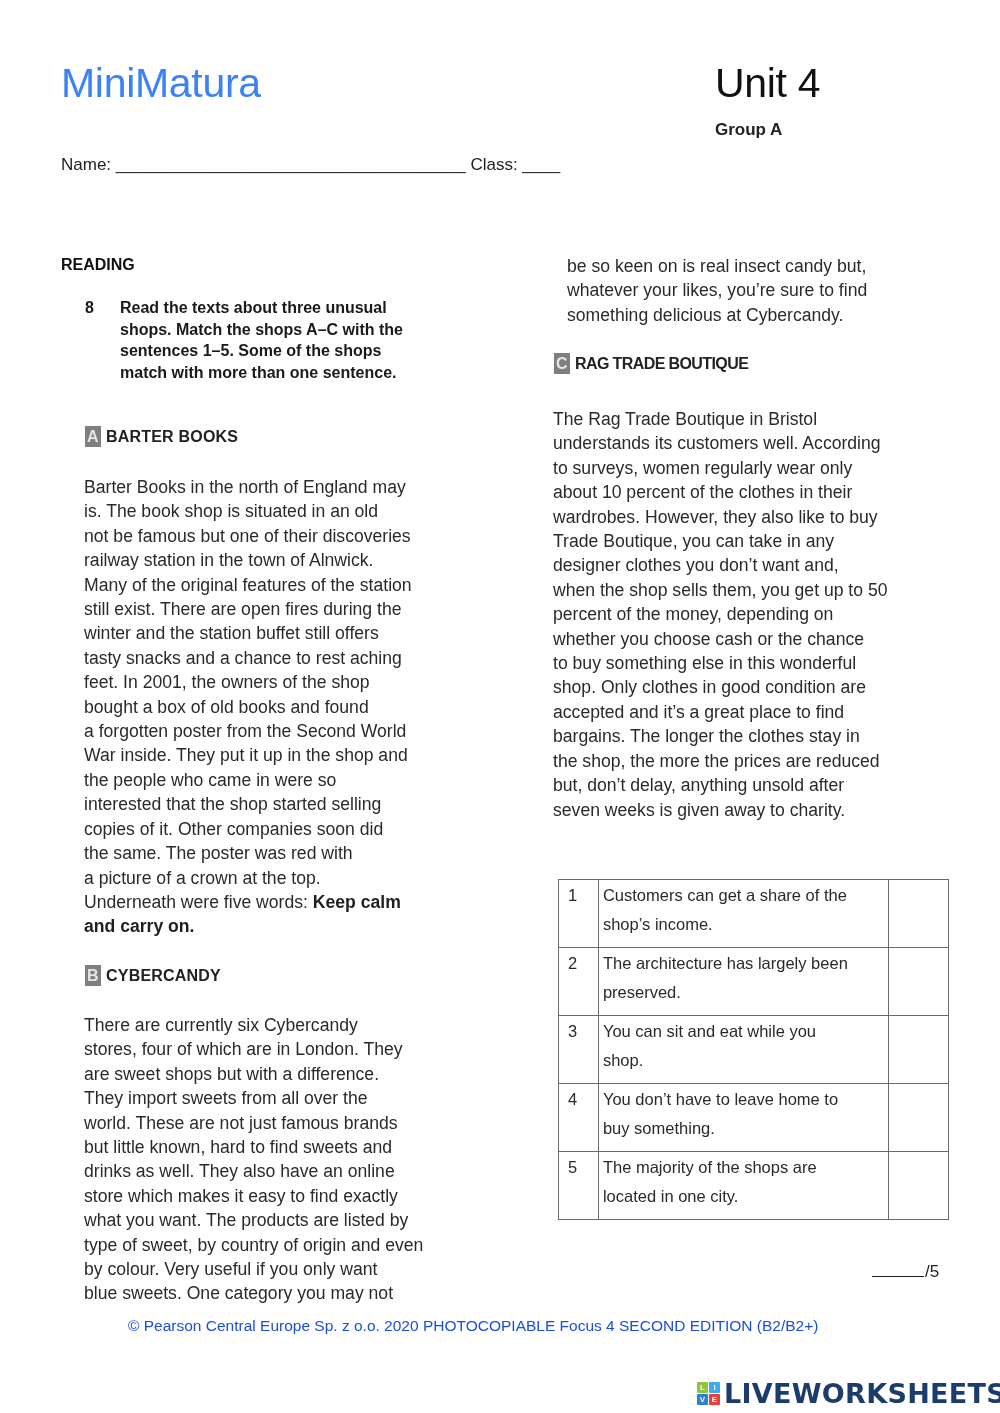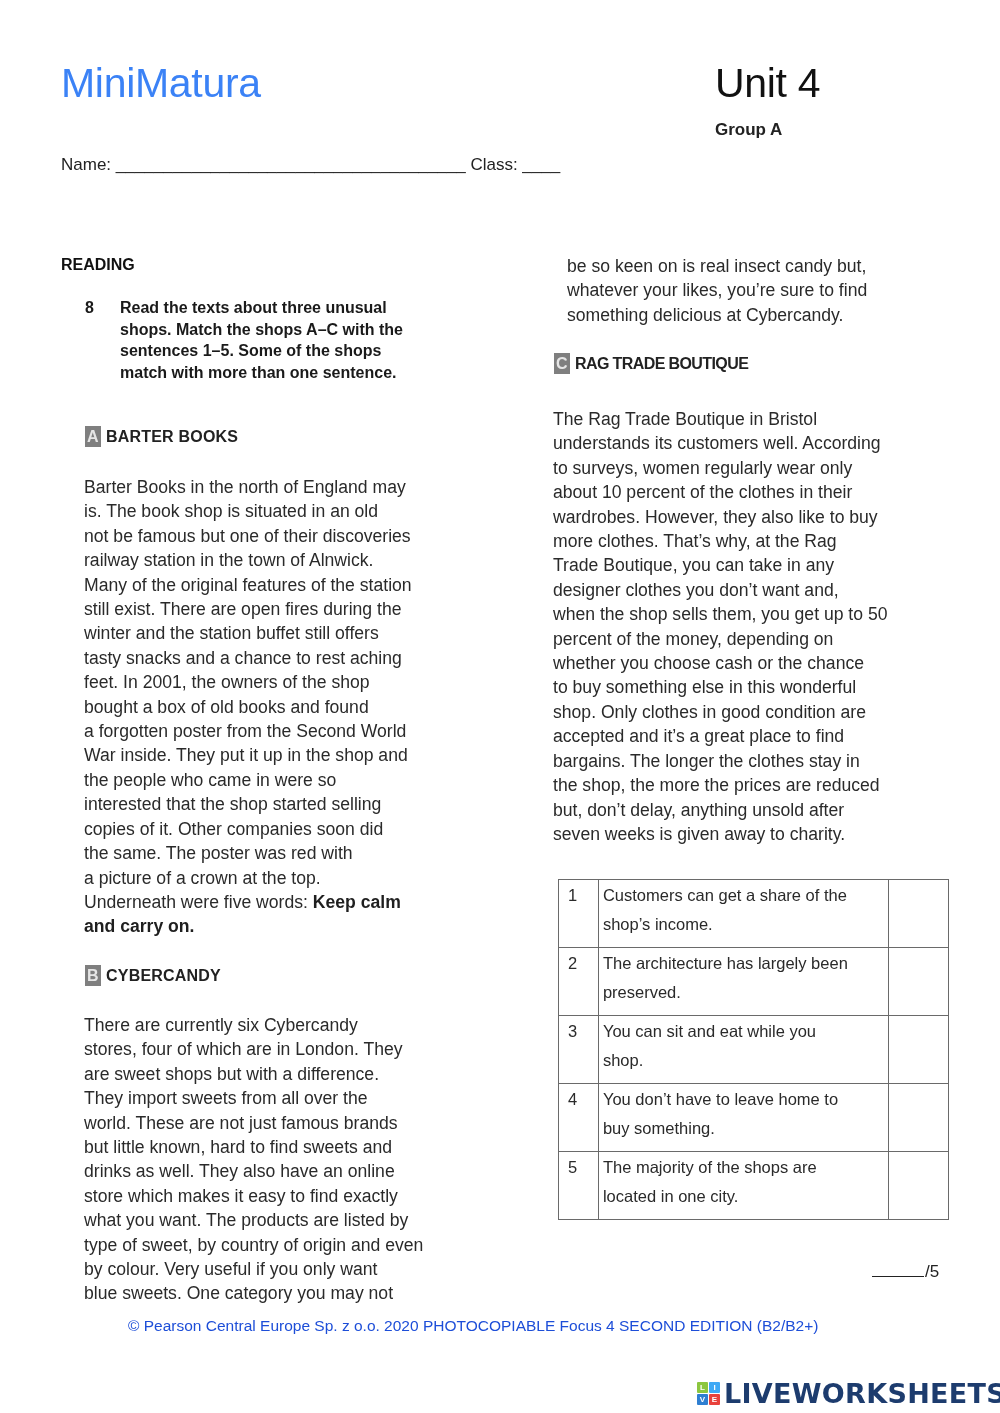--- a/index.html
+++ b/index.html
@@ -123,21 +123,20 @@
 <div class="shop-head" style="left:554px; top:353px;">
   <span class="badge">C</span>
   <span style="letter-spacing:-0.6px;">RAG TRADE BOUTIQUE</span>
 </div>
 <div class="para" style="left:553px; top:407px;">
   <span class="line">The Rag Trade Boutique in Bristol</span>
   <span class="line">understands its customers well. According</span>
   <span class="line">to surveys, women regularly wear only</span>
   <span class="line">about 10 percent of the clothes in their</span>
   <span class="line">wardrobes. However, they  also like to buy</span>
-  <span class="line">more clothes. That’s why, at the Rag</span>
   <span class="line">Trade Boutique, you can take in any</span>
   <span class="line">designer clothes  you  don’t want and,</span>
   <span class="line">when the shop sells them, you get up to 50</span>
   <span class="line">percent of the money, depending on</span>
   <span class="line">whether you choose cash or the chance</span>
   <span class="line">to buy something else in this wonderful</span>
   <span class="line">shop. Only clothes in good condition are</span>
   <span class="line">accepted and it’s a great place to find</span>
   <span class="line">bargains. The longer the clothes stay in</span>
   <span class="line">the shop, the more the prices are reduced</span>

